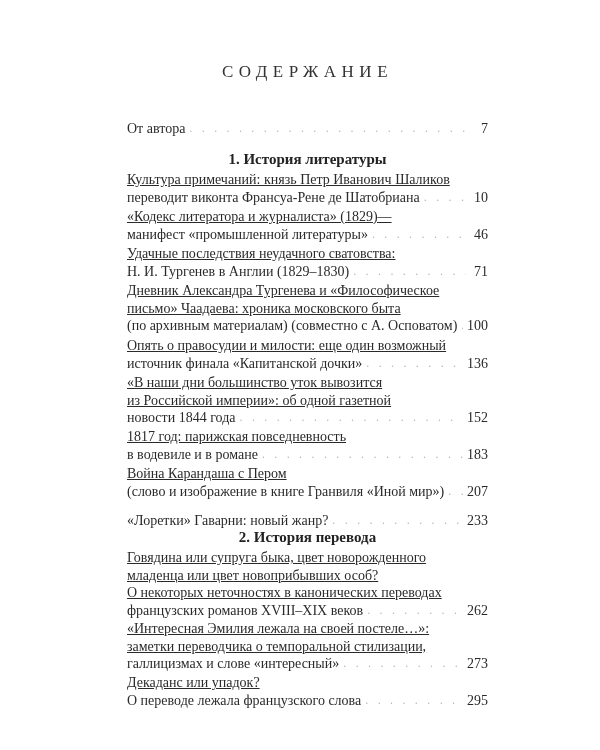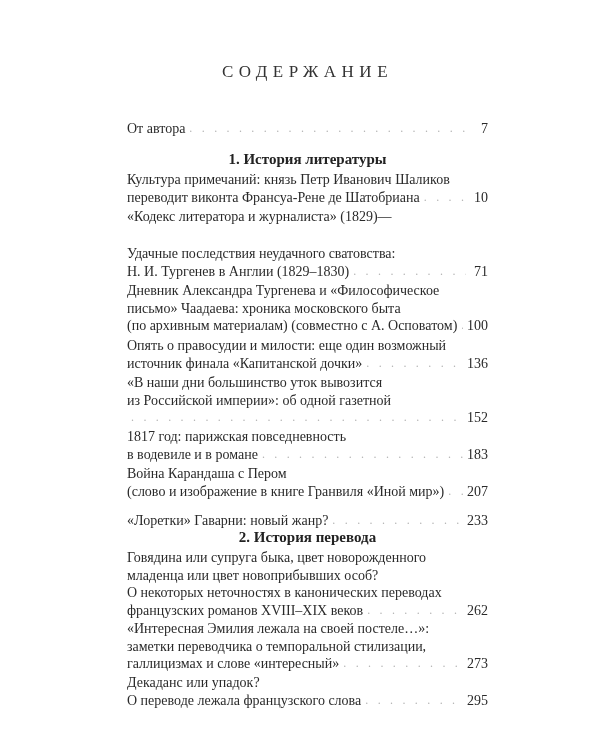--- a/index.html
+++ b/index.html
@@ -2,21 +2,21 @@
 <html><head>
 <meta charset="utf-8">
 <style>
   html, body { margin:0; padding:0; background:#ffffff; }
   body { width:600px; height:750px; overflow:hidden; position:relative;
          font-family:"Liberation Serif","DejaVu Serif",serif; color:#2a2a2a; }
   .page { position:absolute; left:127px; top:0; width:361px; }
   .title { position:absolute; top:62px; left:0; width:361px; text-align:center;
            font-size:17px; letter-spacing:5.5px; color:#333; }
   .entry { position:absolute; left:0; width:361px; font-size:14px; line-height:17.5px; }
-  .entry .line { white-space:nowrap; }
+  .entry .line { white-space:nowrap;text-decoration:underline; }
   .entry .last { display:flex; align-items:center; }
   .entry .last .txt { white-space:nowrap; flex:0 0 auto; }
   .entry .last .dots { flex:1 1 auto; overflow:hidden; white-space:nowrap; color:#b5b5b5;
            margin:0 4px; letter-spacing:3.2px; font-size:12px; }
   .entry .last .dots::before { content:". . . . . . . . . . . . . . . . . . . . . . . . . . . . . . . . . . . . . . . . . . . . . . . . . . . . . . . . . . . . . . . . . . . . . . ."; }
   .entry .last .num { flex:0 0 auto; text-align:right; min-width:18px; }
   .section { position:absolute; left:0; width:361px; text-align:center;
              font-weight:bold; font-size:15px; color:#222; }
 </style>
 </head>
@@ -39,20 +39,25 @@
     <div class="line">Культура примечаний: князь Петр Иванович Шаликов</div>
     <div class="last">
         <span class="txt">переводит виконта Франсуа-Рене де Шатобриана</span>
         <span class="dots"></span>
         <span class="num">10</span>
       </div>
   </div>
 
   <div class="entry" style="top:208px">
     <div class="line">«Кодекс литератора и журналиста» (1829)—</div>
+    <div class="last">
+        <span class="txt">манифест «промышленной литературы»</span>
+        <span class="dots"></span>
+        <span class="num">46</span>
+      </div>
   </div>
 
   <div class="entry" style="top:245px">
     <div class="line">Удачные последствия неудачного сватовства:</div>
     <div class="last">
         <span class="txt">Н. И. Тургенев в Англии (1829–1830)</span>
         <span class="dots"></span>
         <span class="num">71</span>
       </div>
   </div>
@@ -73,20 +78,21 @@
         <span class="txt">источник финала «Капитанской дочки»</span>
         <span class="dots"></span>
         <span class="num">136</span>
       </div>
   </div>
 
   <div class="entry" style="top:374px">
     <div class="line">«В наши дни большинство уток вывозится</div>
     <div class="line">из Российской империи»: об одной газетной</div>
     <div class="last">
+        <span class="txt">новости 1844 года</span>
         <span class="dots"></span>
         <span class="num">152</span>
       </div>
   </div>
 
   <div class="entry" style="top:428px">
     <div class="line">1817 год: парижская повседневность</div>
     <div class="last">
         <span class="txt">в водевиле и в романе</span>
         <span class="dots"></span>

